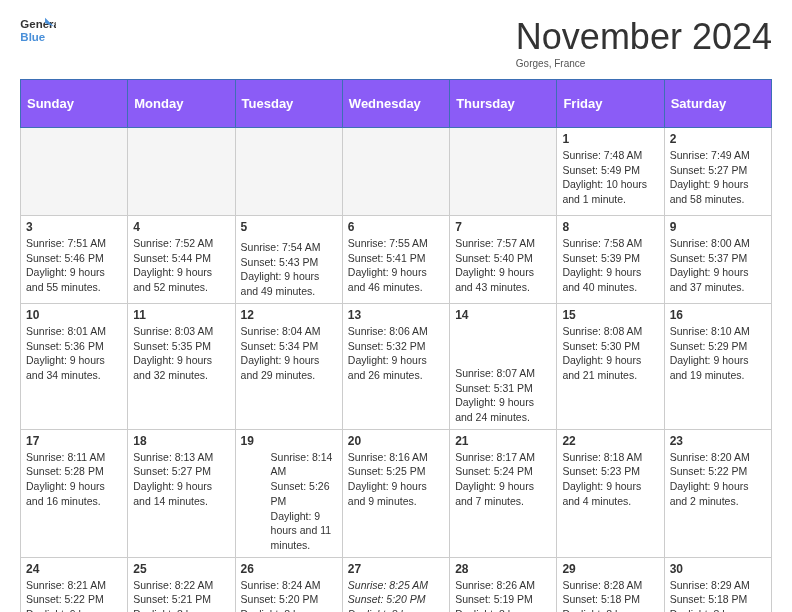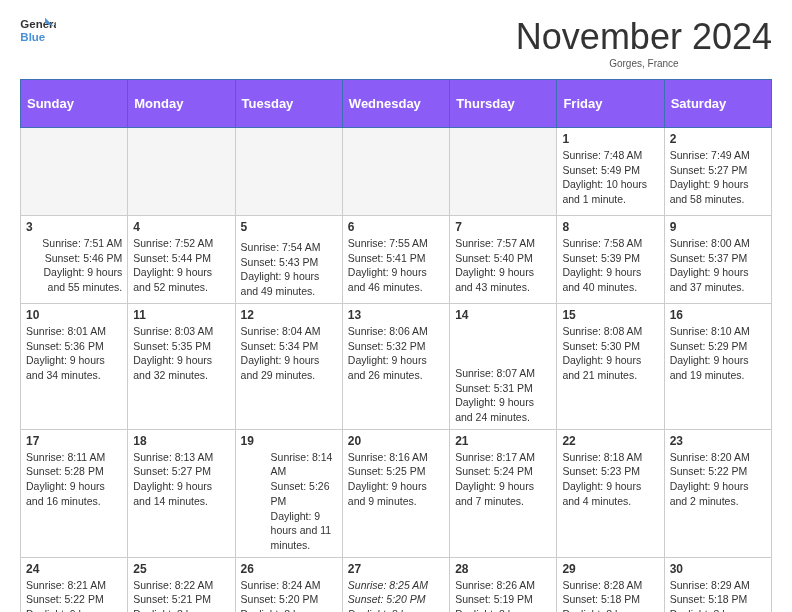--- a/index.html
+++ b/index.html
@@ -1,21 +1,21 @@
 <!DOCTYPE html>
 <html><head>
   <meta charset="utf-8">
   <style>
     * { box-sizing: border-box; margin: 0; padding: 0; }
     body { font-family: Arial, sans-serif; background: #fff; width: 792px; min-height: 612px; }
     .container { padding: 16px 20px; }
     .header { display: flex; align-items: flex-start; justify-content: space-between; margin-bottom: 10px; }
     .logo { display: flex; align-items: center; gap: 4px; }
     .logo-icon { width: 36px; height: 30px; }
-    .title-section { text-align: center; }
+    .title-section { text-align: left; }
     .month-title { font-size: 36px; font-weight: normal; color: #333; }
     .location { font-size: 10px; color: #555; }
     .calendar { width: 100%; border-collapse: collapse; }
     .calendar th { background: #8b5cf6; color: #fff; text-align: left; padding: 16px 6px; font-size: 13px; font-weight: bold; border: 1px solid #3d6fb5; }
     .calendar td { vertical-align: top; padding: 4px 5px; border: 1px solid #ccc; width: calc(100%/7); min-height: 80px; font-size: 11px; color: #333; background: #fff; }
     .calendar td.empty { background: #f5f5f5; }
     .day-num { font-weight: bold; font-size: 12px; display: block; margin-bottom: 2px; }
     .day-detail { font-size: 10.5px; line-height: 1.4; color: #333; }
     .week-row td { height: 88px; }
   </style>
@@ -65,21 +65,21 @@
           <td class="">
             <span class="day-num">2</span>
             <div class="day-detail" style="white-space: pre-line;">Sunrise: 7:49 AM
 Sunset: 5:27 PM
 Daylight: 9 hours and 58 minutes.</div>
           </td>
         </tr>
         <tr class="week-row">
           <td class="">
             <span class="day-num">3</span>
-            <div class="day-detail" style="white-space: pre-line; text-align: right;">Sunrise: 7:51 AM
+            <div class="day-detail" style="white-space: pre-line;">Sunrise: 7:51 AM
 Sunset: 5:46 PM
 Daylight: 9 hours and 55 minutes.</div>
           </td>
           <td class="">
             <span class="day-num">4</span>
             <div class="day-detail" style="white-space: pre-line;">Sunrise: 7:52 AM
 Sunset: 5:44 PM
 Daylight: 9 hours and 52 minutes.</div>
           </td>
           <td class="">

